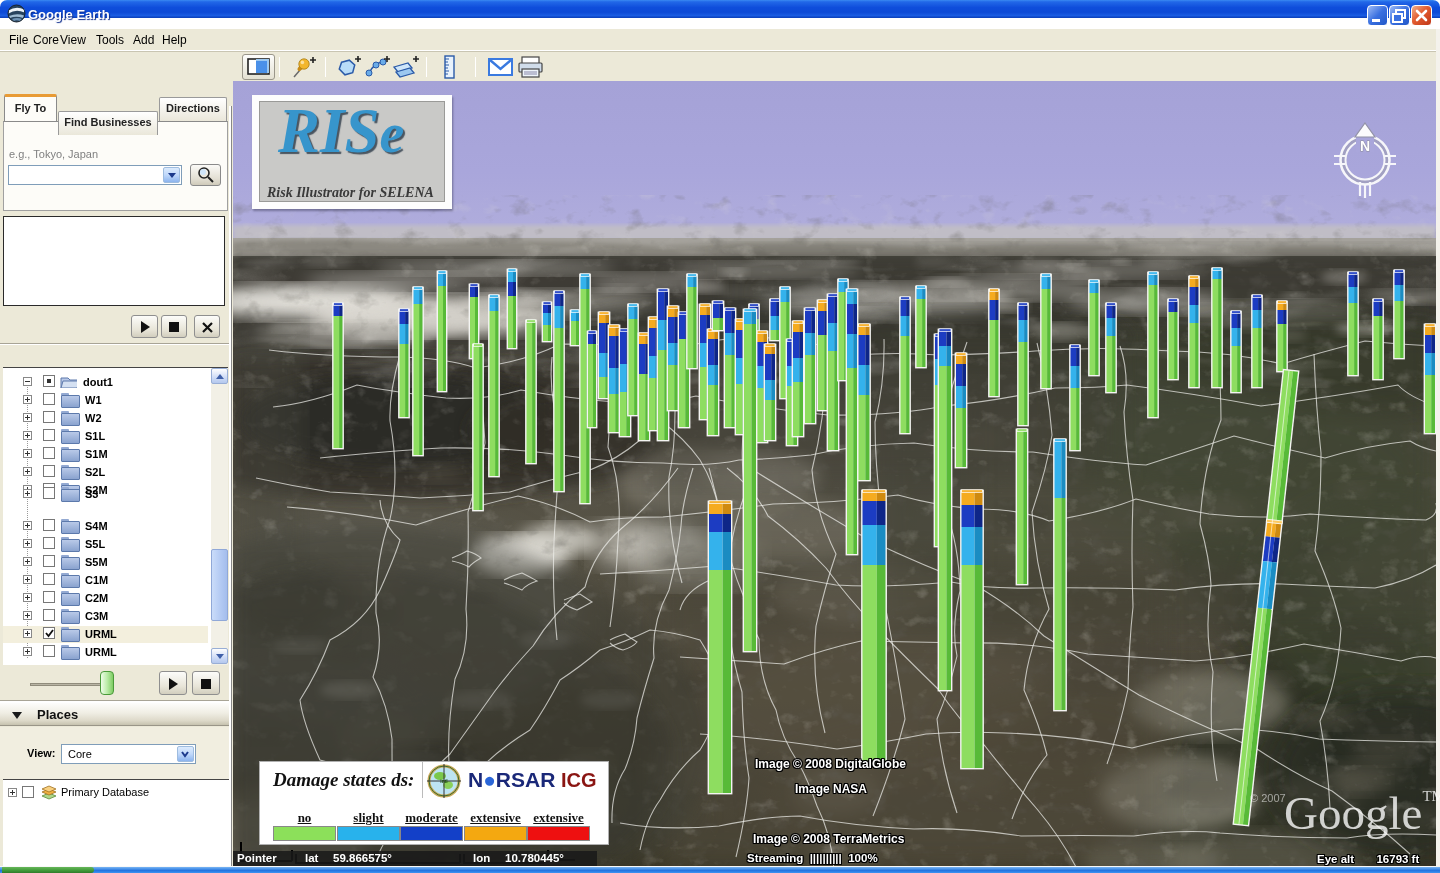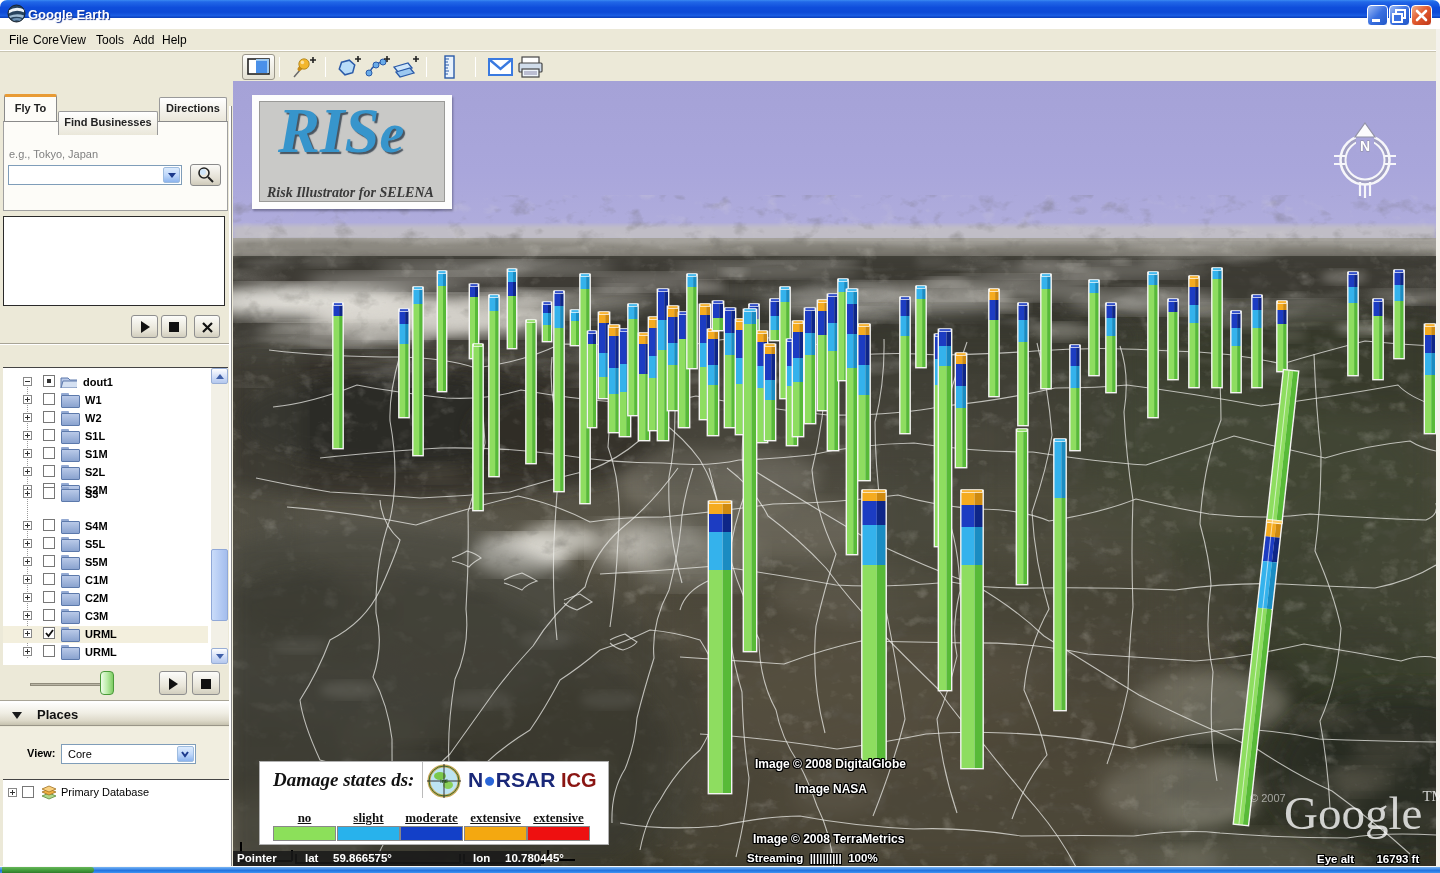--- a/index.html
+++ b/index.html
@@ -97,21 +97,21 @@
 #legend { position:absolute; left:259px; top:761px; width:350px; height:84px; background:#fff; border:1px solid #b0b0b0; z-index:6; }
 #legtitle { position:absolute; left:13px; top:7px; font-family:"Liberation Serif",serif; font-style:italic; font-weight:bold; font-size:19px; color:#111; }
 #legdiv { position:absolute; left:162px; top:0; width:1px; height:36px; background:#bbb; }
 .sw { position:absolute; top:64px; width:63px; height:15px; border:1px solid #888; }
 .swl { position:absolute; top:48px; width:63px; text-align:center; font-family:"Liberation Serif",serif; font-weight:bold; font-size:13px; color:#111;text-decoration:underline; }
 #norsar { position:absolute; left:208px; top:6px; font-size:21px; font-weight:bold; color:#1a2878; letter-spacing:0px; }
 #icg { position:absolute; left:301px; top:7px; font-size:20px; font-weight:bold; color:#8a1512; }
 
 
 .otext { color:#fff; font-size:11.5px; font-weight:bold; text-shadow:-1px -1px 0 #000, 1px -1px 0 #000, -1px 1px 0 #000, 1px 1px 0 #000, 0 1px 0 #000, 0 -1px 0 #000, 1px 0 0 #000, -1px 0 0 #000; z-index:7; position:absolute; }
-#ptrbar { position:absolute; left:233px; top:851px; width:308px; height:15px; background:rgba(25,25,25,.85); z-index:7; color:#fff; font-size:11.5px; font-weight:bold; }
+#ptrbar { position:absolute; left:233px; top:851px; width:364px; height:15px; background:rgba(25,25,25,.85); z-index:7; color:#fff; font-size:11.5px; font-weight:bold; }
 #google { position:absolute; left:1284px; top:786px; font-family:"Liberation Serif",serif; font-size:47px; color:rgba(255,255,255,.78); z-index:6; }
 #g2007 { position:absolute; left:1250px; top:792px; font-size:11px; color:rgba(255,255,255,.55); z-index:6; }
 
 
 #taskbar { position:absolute; left:0; top:866px; width:1440px; height:7px; background:linear-gradient(180deg,#7ab6f4,#2173e0 60%,#3e95f2); border-top:1px solid #f8f8f8; }
 #startbtn { position:absolute; left:2px; top:867px; width:92px; height:6px; background:linear-gradient(180deg,#67b75a,#3f9838 60%,#2f7c2a); border-radius:0 4px 4px 0; }
 </style>
 </head>
 <body>
 <div id="win">

